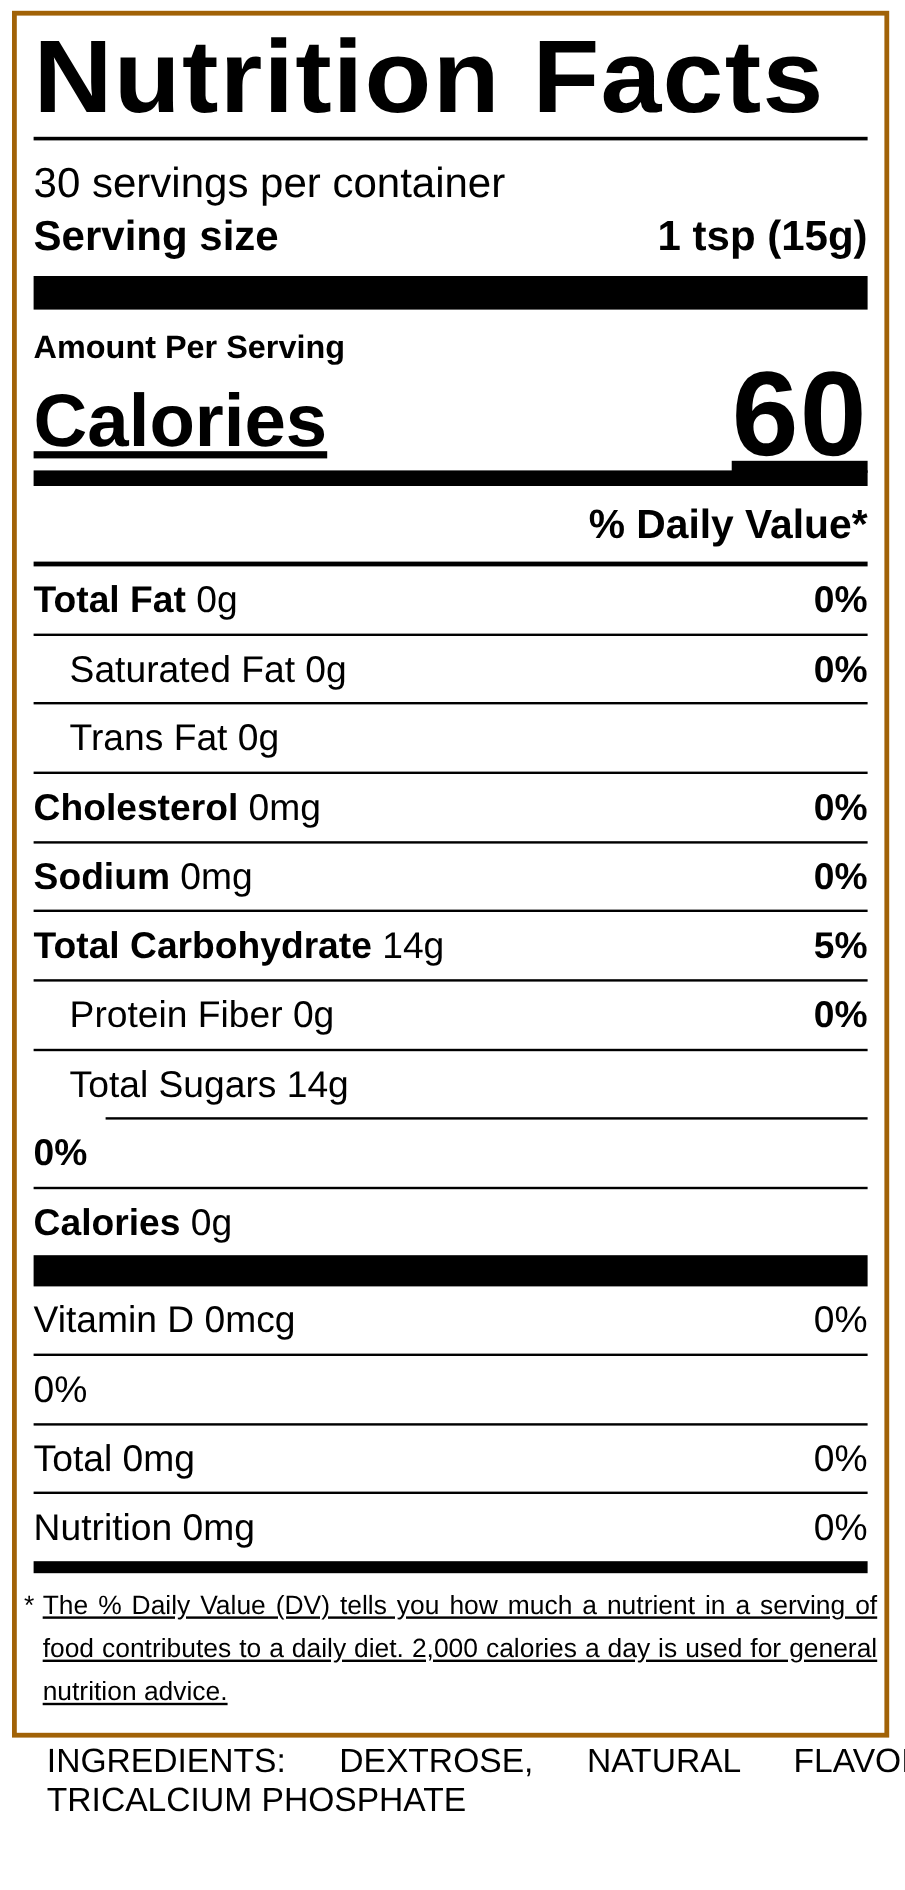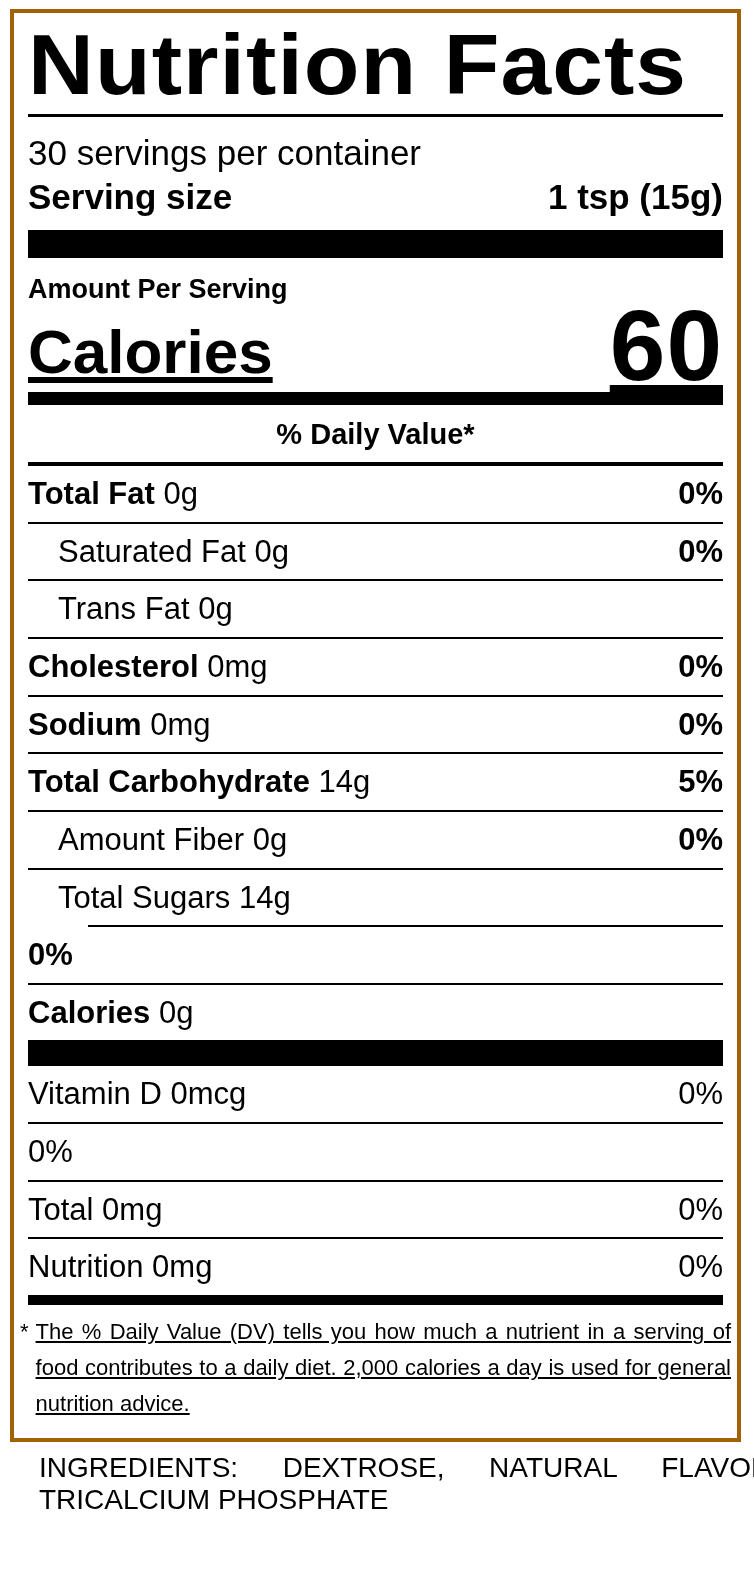--- a/index.html
+++ b/index.html
@@ -29,21 +29,21 @@
   .bar.h10 { height:10px; }
   .servings { font-size:35px; line-height:1.15; margin-top:16px; }
   .serving-size {
     display:flex; justify-content:space-between; align-items:baseline;
     font-size:35px; font-weight:bold; line-height:1.15; margin:4px 0 12px;
   }
   .aps { font-size:27px; font-weight:bold; line-height:1.2; margin-top:15px; }
   .calories-row { display:flex; justify-content:space-between; align-items:flex-end; margin:2px 0 9px;text-decoration:underline; }
   .calories-label { font-size:62px; font-weight:bold; line-height:1.0; }
   .calories-value { font-size:100px; font-weight:bold; line-height:0.76; letter-spacing:1px; }
-  .dv-header { text-align:center; font-size:29px; font-weight:bold; padding:13px 0 11px; }
+  .dv-header { text-align:right; font-size:34px; font-weight:bold; padding:13px 0 11px; }
   .row {
     display:flex; justify-content:space-between; align-items:flex-end;
     font-size:31px; line-height:1.15; padding:10px 0;gap:32px;
   }
   .b { font-weight:bold; }
   .i { }
   .ind1 { padding-left:30px; }
   .ind2 { padding-left:62px; }
   .nm { white-space:nowrap; }
   .footnote { display:flex; font-size:22px; line-height:1.63; padding-top:9px; margin:0 -8px; }
@@ -112,21 +112,21 @@
   </div>
   <div class="rule"></div>
 
   <div class="row">
     <span class="nm"><span class="b">Total Carbohydrate</span> <span>14g</span></span>
     <span class="b">5%</span>
   </div>
   <div class="rule"></div>
 
   <div class="row">
-    <span class="nm ind1"><span>Amount Fiber</span> <span>0g</span></span>
+    <span class="nm ind1"><span>Protein Fiber</span> <span>0g</span></span>
     <span class="b">0%</span>
   </div>
   <div class="rule"></div>
 
   <div class="row">
     <span class="nm ind1"><span>Total Sugars</span> <span>14g</span></span>
   </div>
   <div class="rule sub"></div>
 
   <div class="row">

